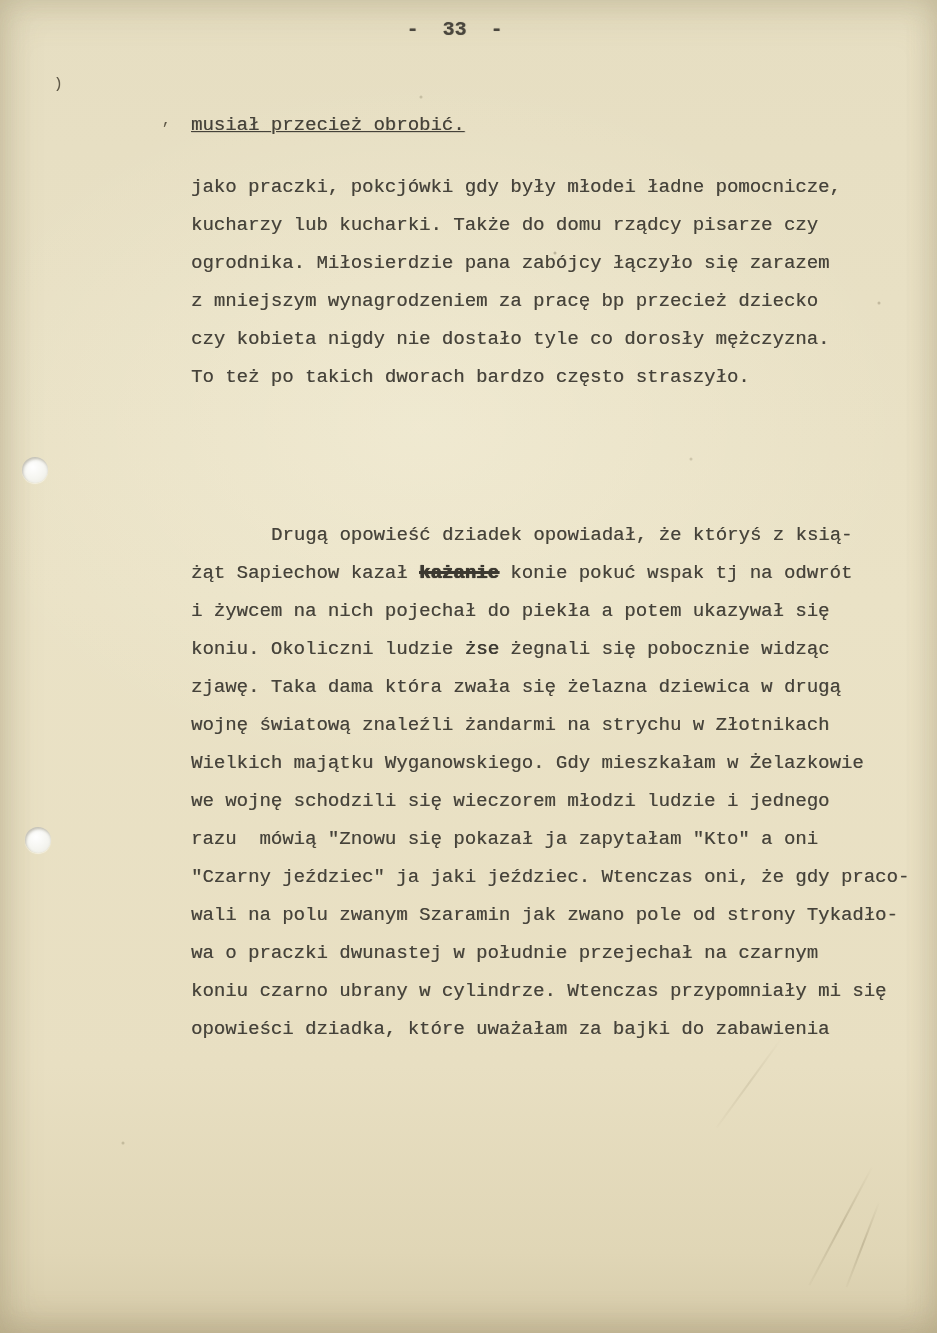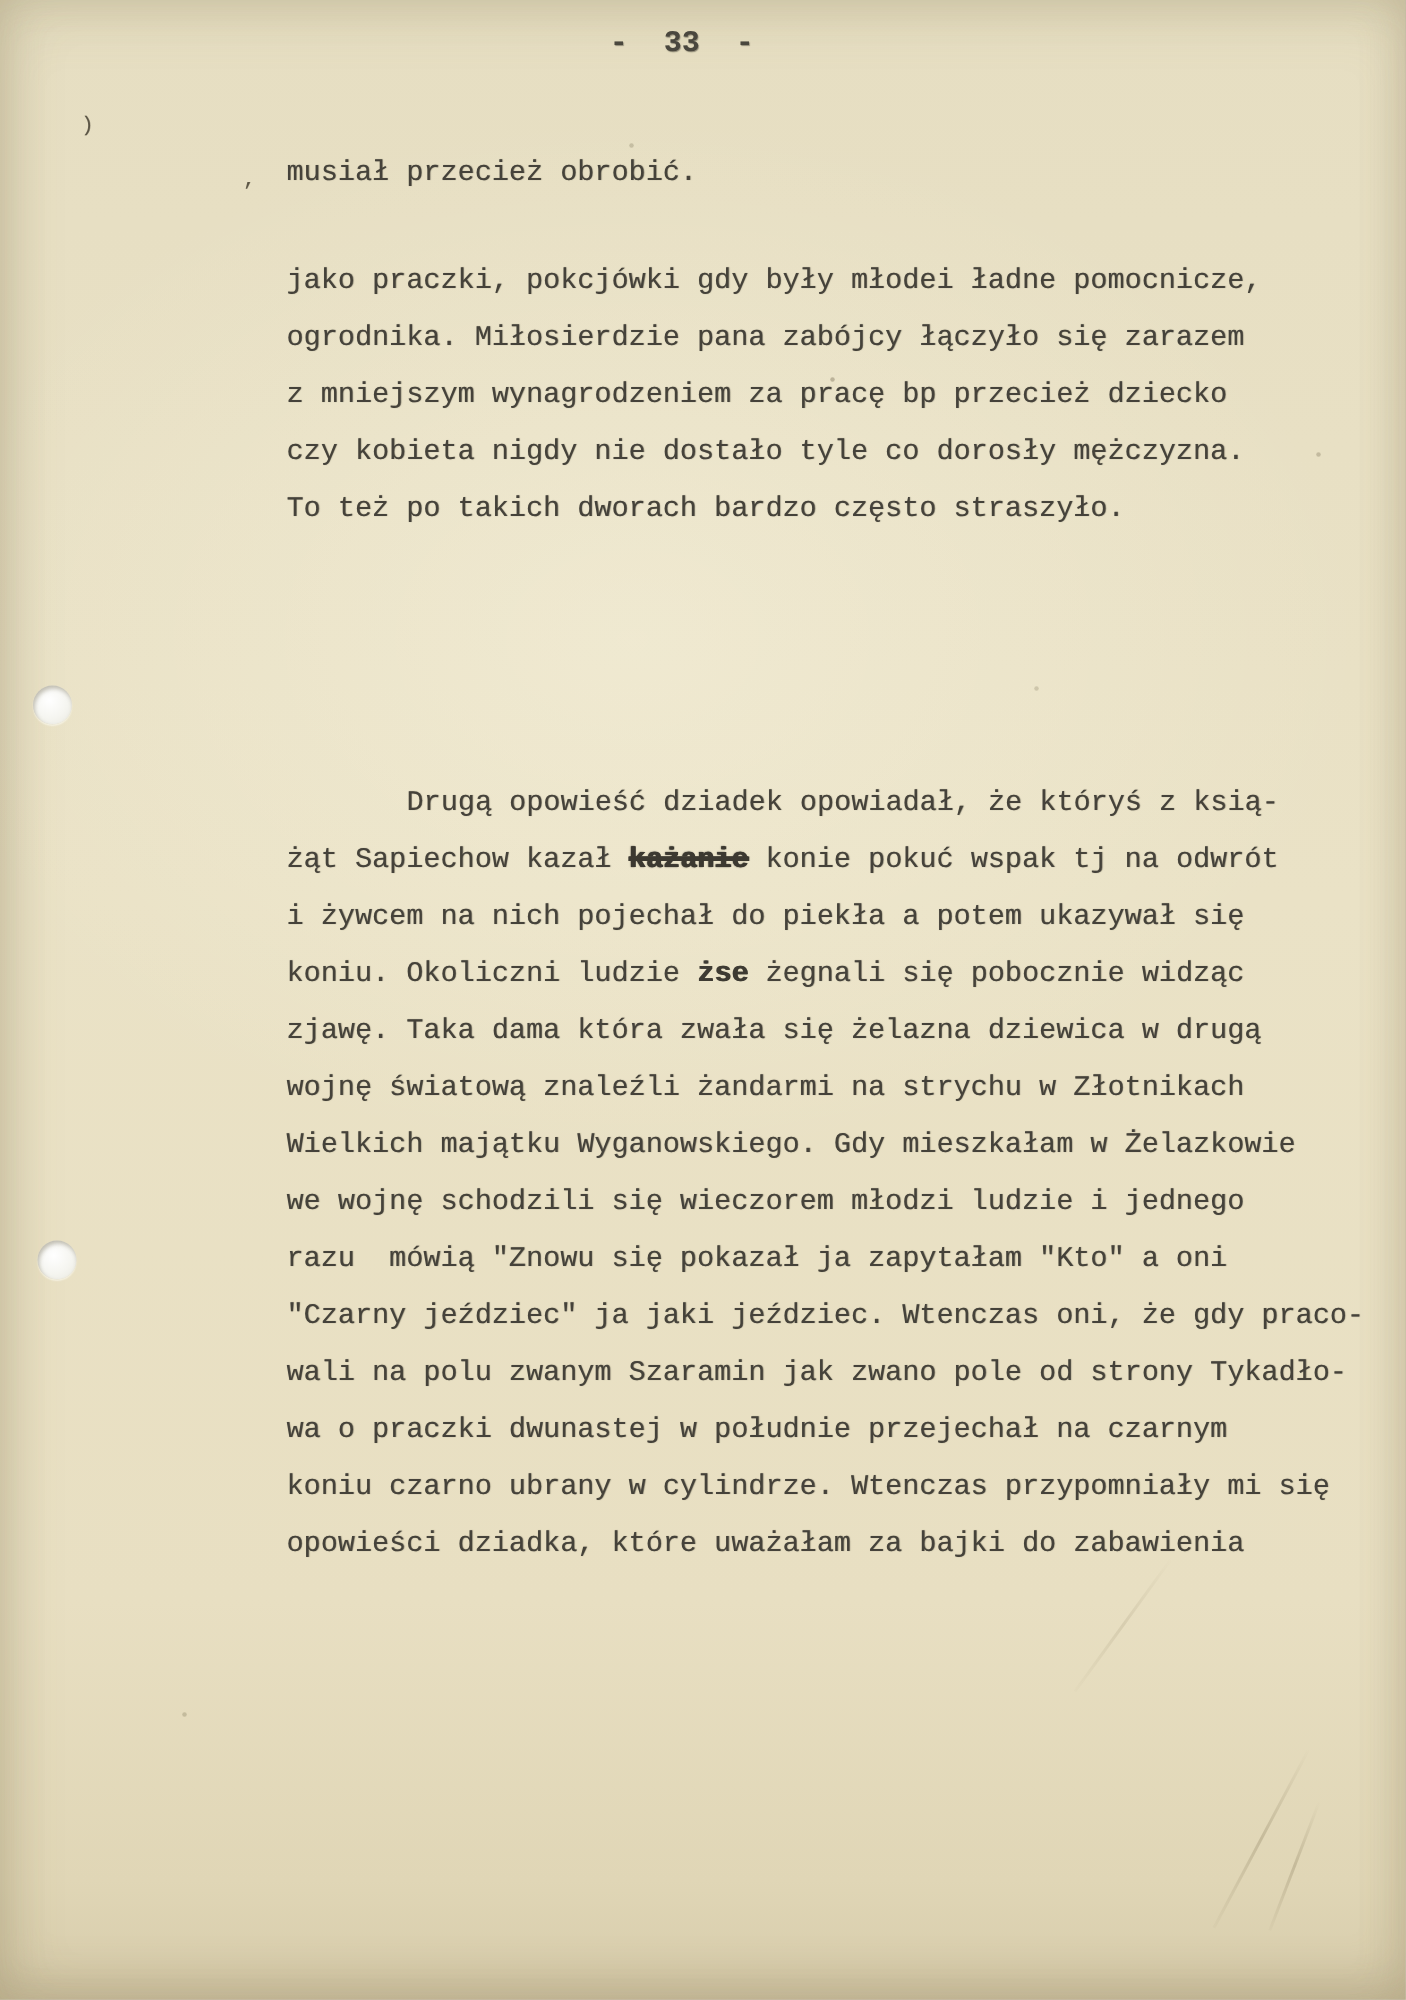--- a/index.html
+++ b/index.html
@@ -32,34 +32,34 @@
     top: 16px; left: 0; right: 0;
     text-align: center;
     transform: translateX(-14px);
     font-size: 20px;
     line-height: 28px;
     white-space: pre;
     font-weight: 700;
     color: #4a473e;
     text-shadow: 0.5px 0.4px 0.7px rgba(62,58,48,0.5);
   }
-  .opening-line { position: absolute; left: 191px; top: 96px; }
+  .opening-line { position: absolute; left: 191px; top: 106px; text-decoration: underline; }
   .para { position: absolute; left: 191px; }
   .para-1 { top: 168px; }
   .para-2 { top: 516px; }
   .indent { text-indent: 80px; }
   .struck {
     font-weight: 700;
     text-decoration: line-through;
     text-decoration-thickness: 3px;
     text-shadow: 0.7px 0 0 currentColor, 0 0 1px currentColor;
     color: #3c3931;
   }
   .overtype {
-    font-weight: 700;
+    font-weight: 400;
     text-shadow: 0.7px 0 0 currentColor;
     color: #3e3b33;
   }
   .hole {
     position: absolute;
     width: 26px; height: 26px;
     border-radius: 50%;
     background: radial-gradient(circle at 42% 38%, #ffffff 0%, #f5f5f0 55%, #e9e8df 100%);
     box-shadow: inset 1px 2px 3px rgba(90,80,55,0.35), 0 1px 1px rgba(255,255,250,0.55);
   }
@@ -103,20 +103,21 @@
 
   <div class="page-number">-  33  -</div>
 
   <div class="stray stray-1">)</div>
   <div class="stray stray-2">,</div>
 
   <div class="opening-line line">musiał przecież obrobić.</div>
 
   <div class="para para-1">
     <div class="line">jako praczki, pokcjówki gdy były młodei ładne pomocnicze,</div>
+    <div class="line">kucharzy lub kucharki. Także do domu rządcy pisarze czy</div>
     <div class="line">ogrodnika. Miłosierdzie pana zabójcy łączyło się zarazem</div>
     <div class="line">z mniejszym wynagrodzeniem za pracę bp przecież dziecko</div>
     <div class="line">czy kobieta nigdy nie dostało tyle co dorosły mężczyzna.</div>
     <div class="line">To też po takich dworach bardzo często straszyło.</div>
   </div>
 
   <div class="para para-2">
     <div class="line indent">Drugą opowieść dziadek opowiadał, że któryś z ksią-</div>
     <div class="line"><span>żąt Sapiechow kazał </span><span class="struck">każanie</span><span> konie pokuć wspak tj na odwrót</span></div>
     <div class="line">i żywcem na nich pojechał do piekła a potem ukazywał się</div>

